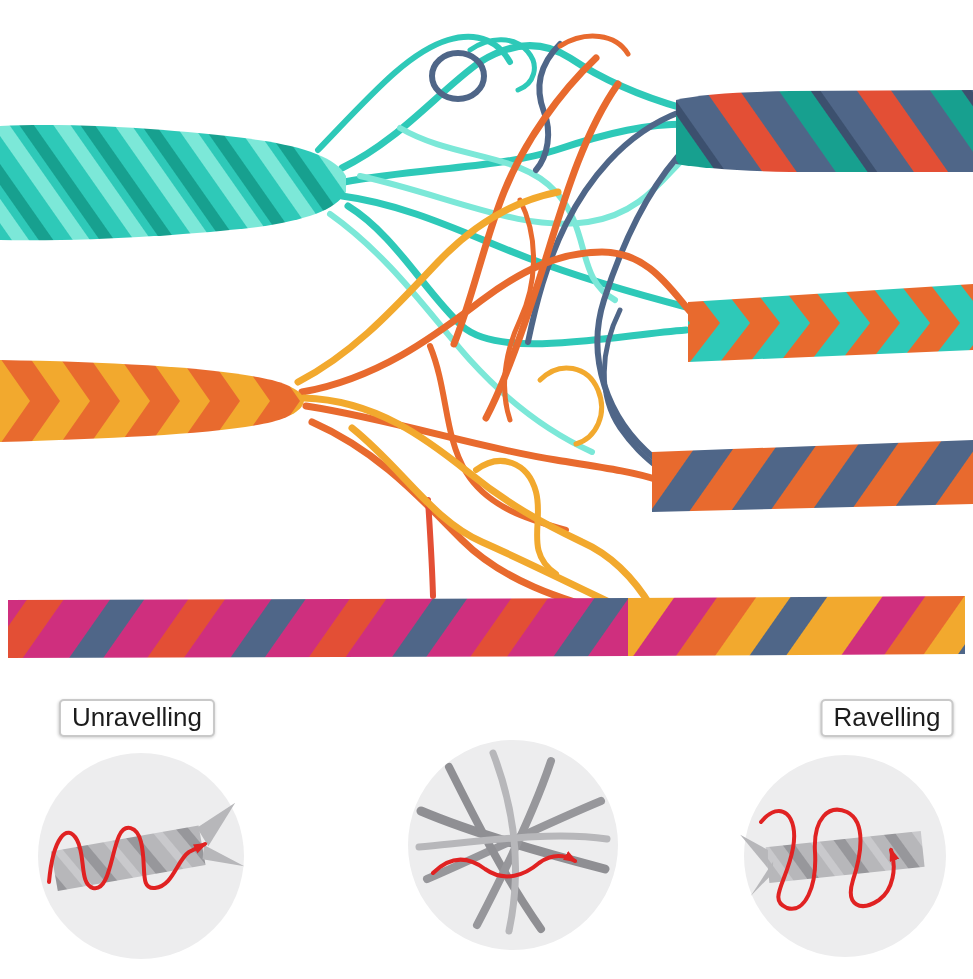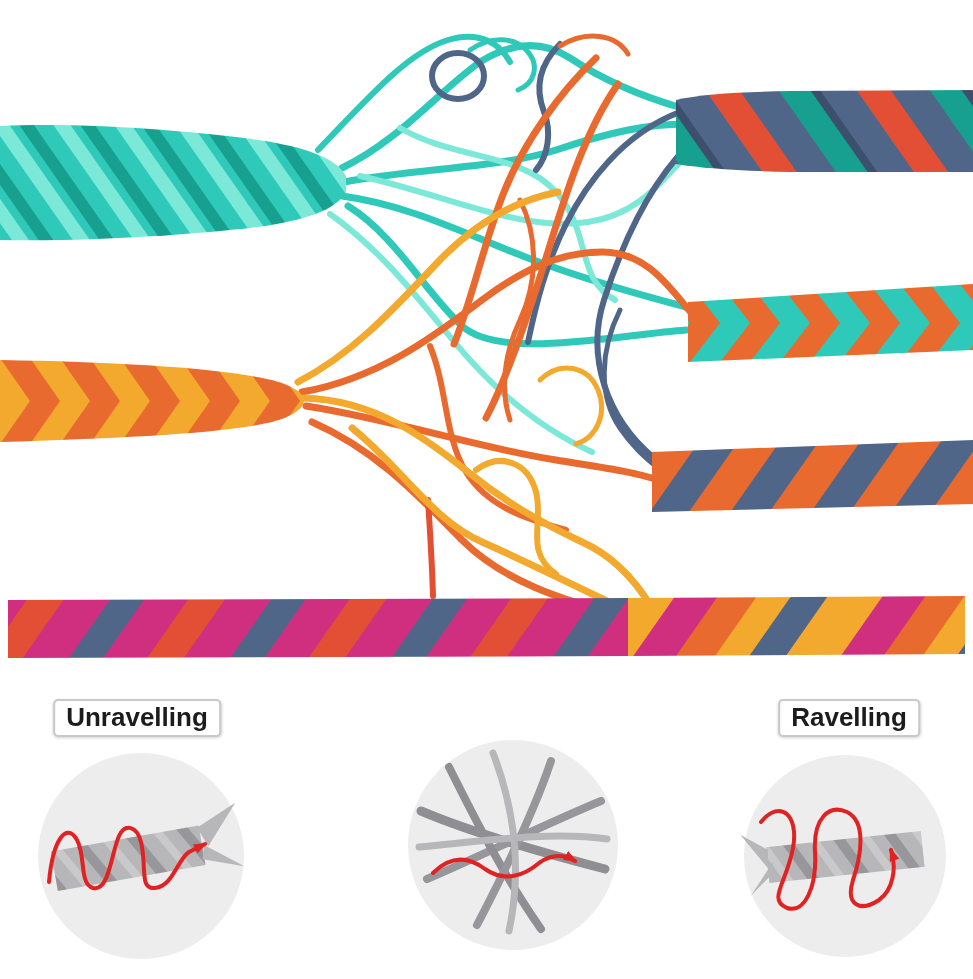--- a/index.html
+++ b/index.html
@@ -1,21 +1,21 @@
 <!DOCTYPE html>
 <html style="--background: #ffffff; --teal: #2ec9b8; --teal-dark: #17a08f; --teal-light: #7ce8d8; --orange: #e86a2e; --orange-dark: #c8511c; --red-orange: #e34f35; --amber: #f2a92e; --magenta: #cf2f7e; --slate: #4f6688; --slate-dark: #3c506e; --red: #e02222; --gray-light: #ededee; --gray-rope: #b7b7ba; --gray-rope-dark: #97979b; --gray-thread: #8f8f93; --label-text: #1c1c1c; --label-border: #c9c9c9;"><head>
 <meta charset="utf-8">
 <style>
   html,body{margin:0;padding:0;}
   body{
     width:973px;height:979px;overflow:hidden;
     background:var(--background,#ffffff);
     font-family:"Liberation Sans",sans-serif;
   }
-  .canvas{position:relative;width:973px;height:979px;font-weight:bold;}
+  .canvas{position:relative;width:973px;height:979px;}
   .canvas > svg{position:absolute;left:0;top:0;}
   .stage-label{
     position:absolute;top:699px;transform:translateX(-50%);
     background:#ffffff;
     border:2px solid var(--label-border,#c9c9c9);
     border-radius:5px;
     padding:1px 11px 3px 11px;
     font-size:26px;line-height:30px;
     color:var(--label-text,#1c1c1c);
     box-shadow:0 1px 3px rgba(0,0,0,.18);
@@ -171,15 +171,15 @@
     <g transform="rotate(-6)">
       <rect x="-78" y="-17" width="156" height="36" fill="url(#pGrayRope)"></rect>
       <polygon points="-76,-14 -102,-32 -78,4" fill="var(--gray-rope)"></polygon>
       <polygon points="-74,10 -98,30 -72,-2" fill="var(--gray-rope)"></polygon>
     </g>
     <path fill="none" stroke="var(--red)" stroke-width="4" stroke-linecap="round" marker-end="url(#arrowRed)" d="M-84,-34 C-64,-58 -46,-40 -52,-8 C-58,26 -78,44 -58,52 C-40,58 -28,30 -30,-4 C-32,-38 -16,-52 2,-44 C22,-34 16,0 8,24 C0,50 16,56 34,44 C48,34 52,12 46,-6"></path>
   </g>
 </svg>
 
 <div class="stage-label" style="left:137px">Unravelling</div>
-<div class="stage-label" style="left:849px">Ravelling</div>
+<div class="stage-label" style="left:887px">Ravelling</div>
 
 </div>
 
 </body></html>

